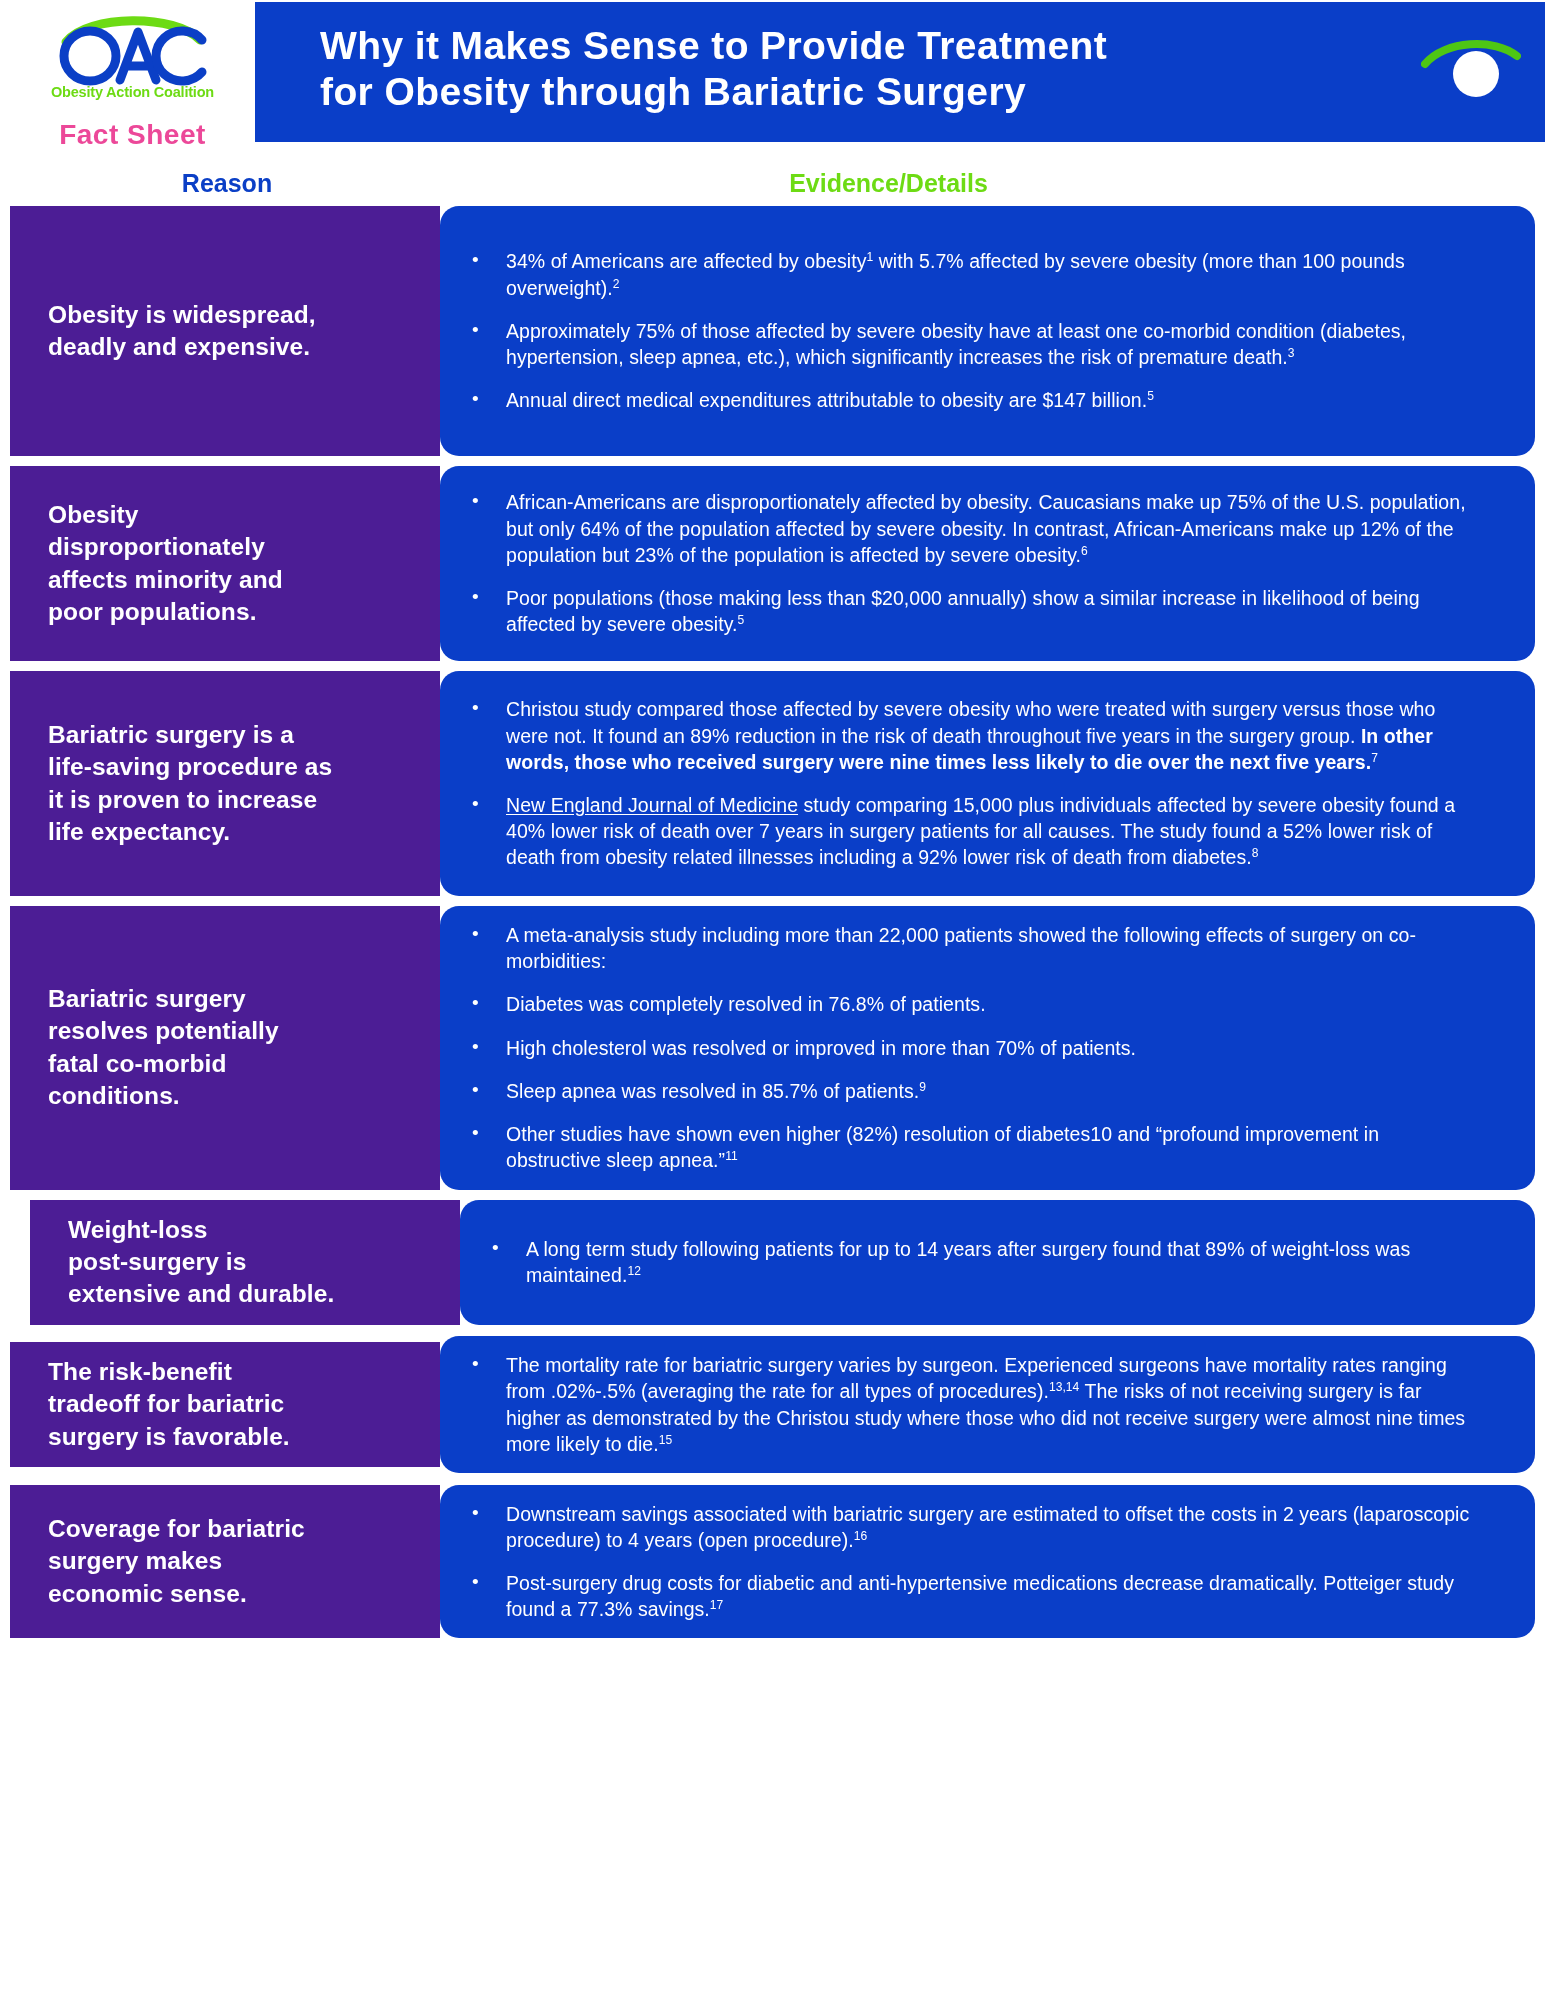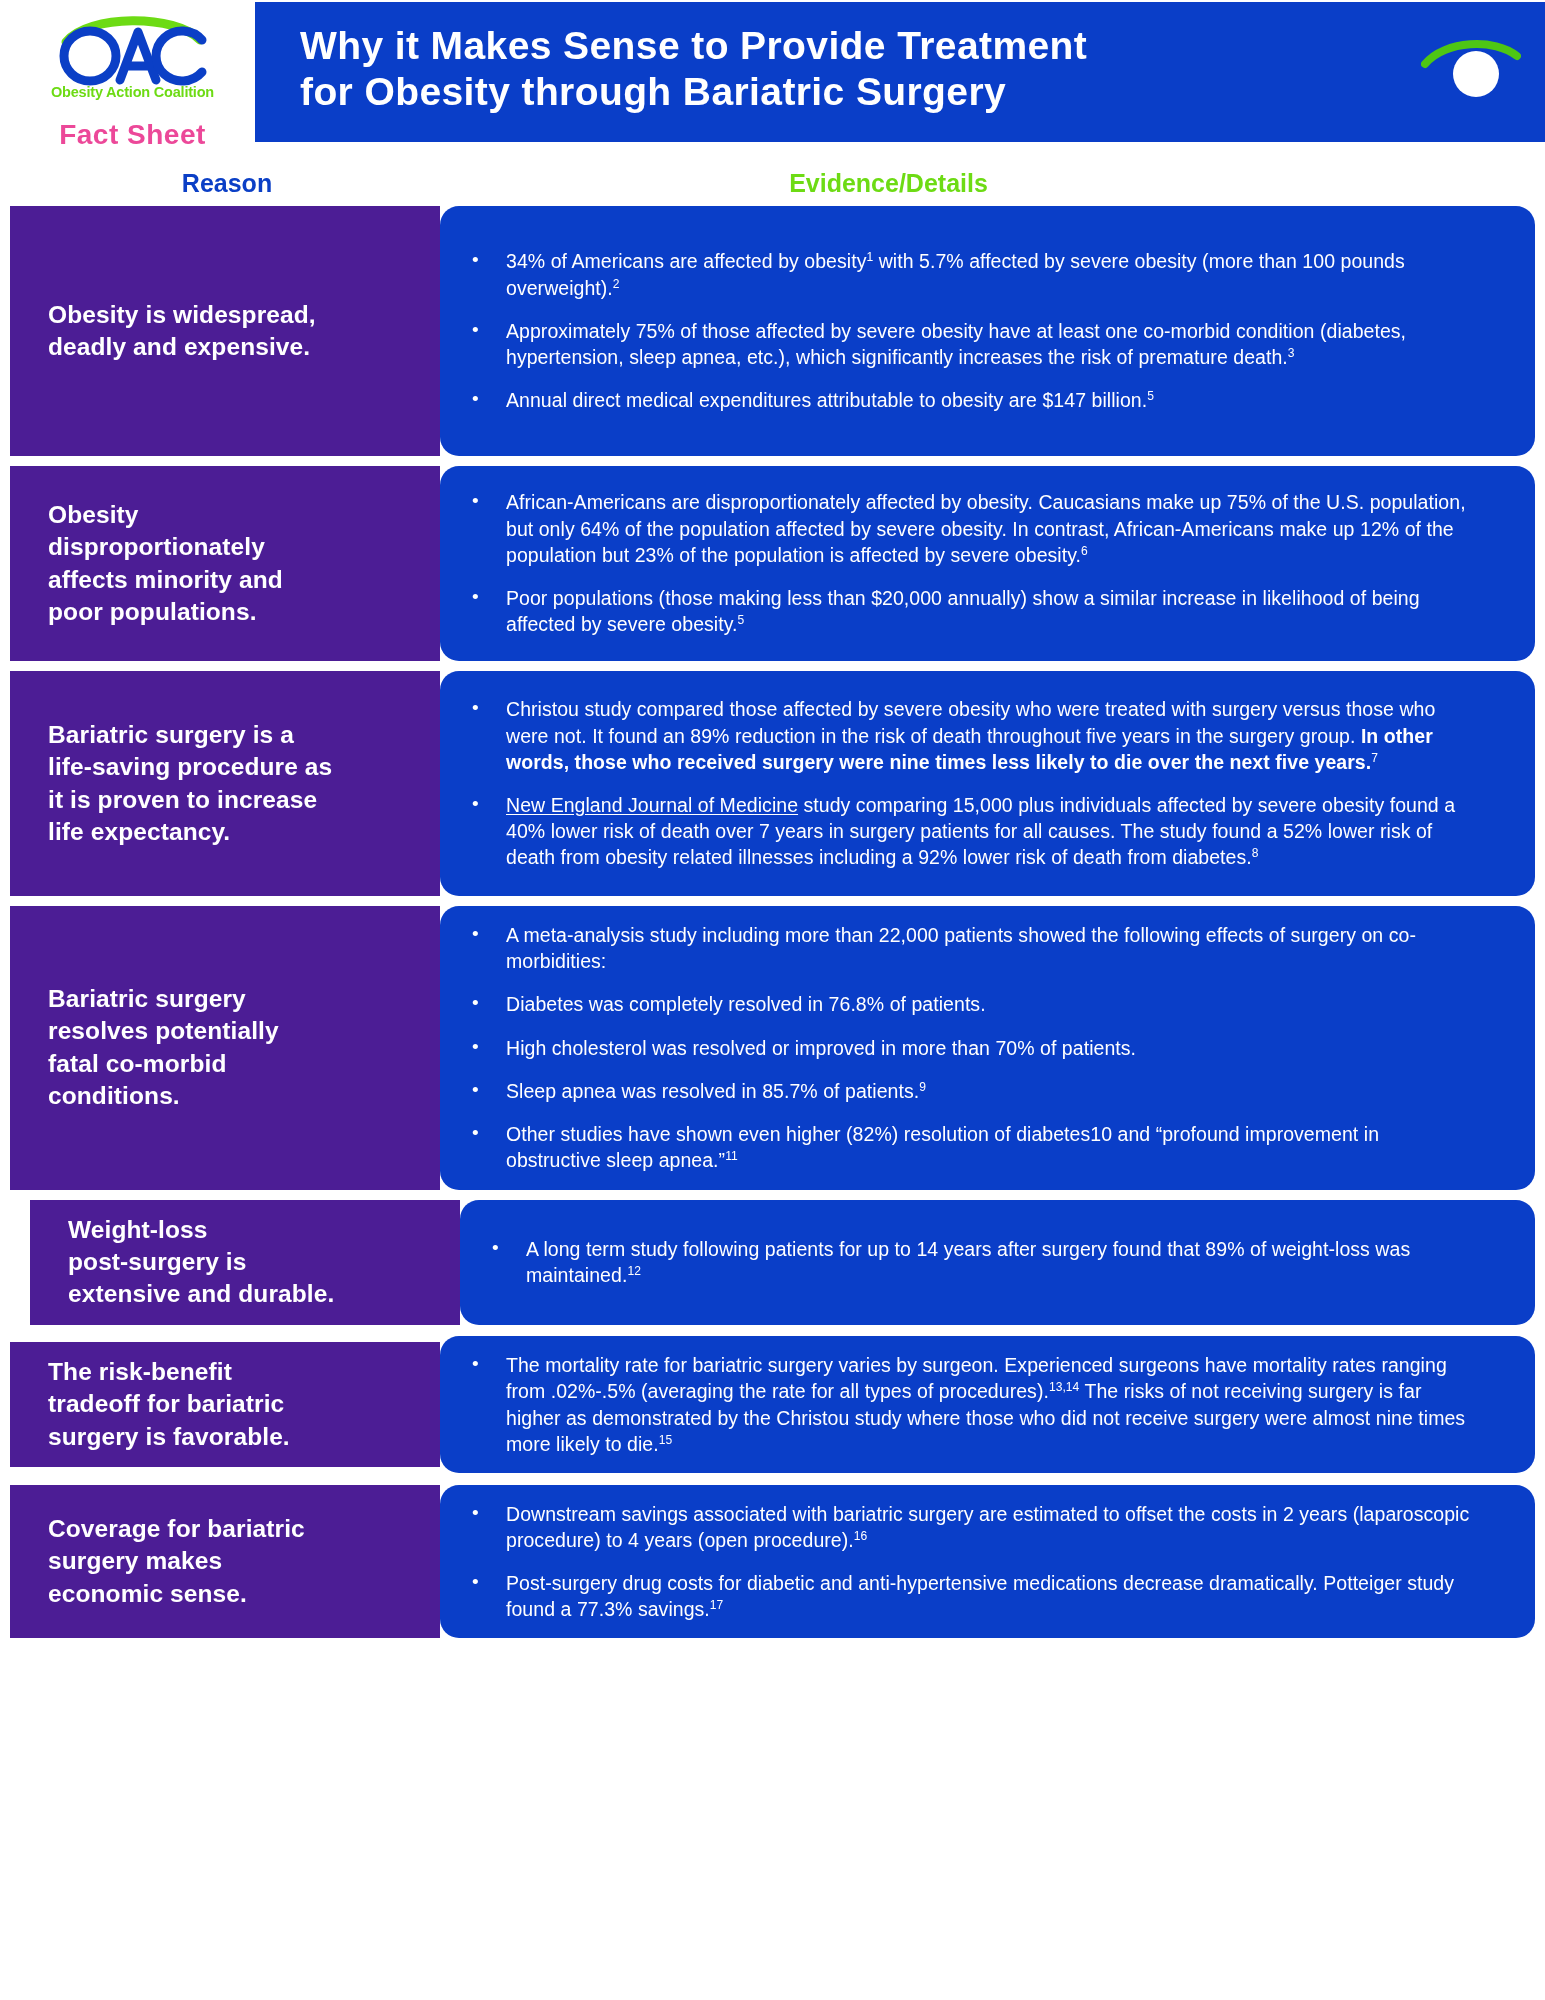--- a/index.html
+++ b/index.html
@@ -74,21 +74,21 @@
     height: 140px;
     margin-top: 2px;
   }
   .title-text {
     color: #ffffff;
     font-size: 39px;
     font-weight: bold;
     line-height: 1.18;
     letter-spacing: 0.4px;
   }
-  .title-text .line { display: block; white-space: nowrap; }
+  .title-text .line { display: block; white-space: nowrap; margin-left: 20px; }
   .header-mark {
     width: 100px;
     min-width: 100px;
     height: 70px;
     position: relative;
     margin-left: 14px;
   }
 
   
   .col-heads {

